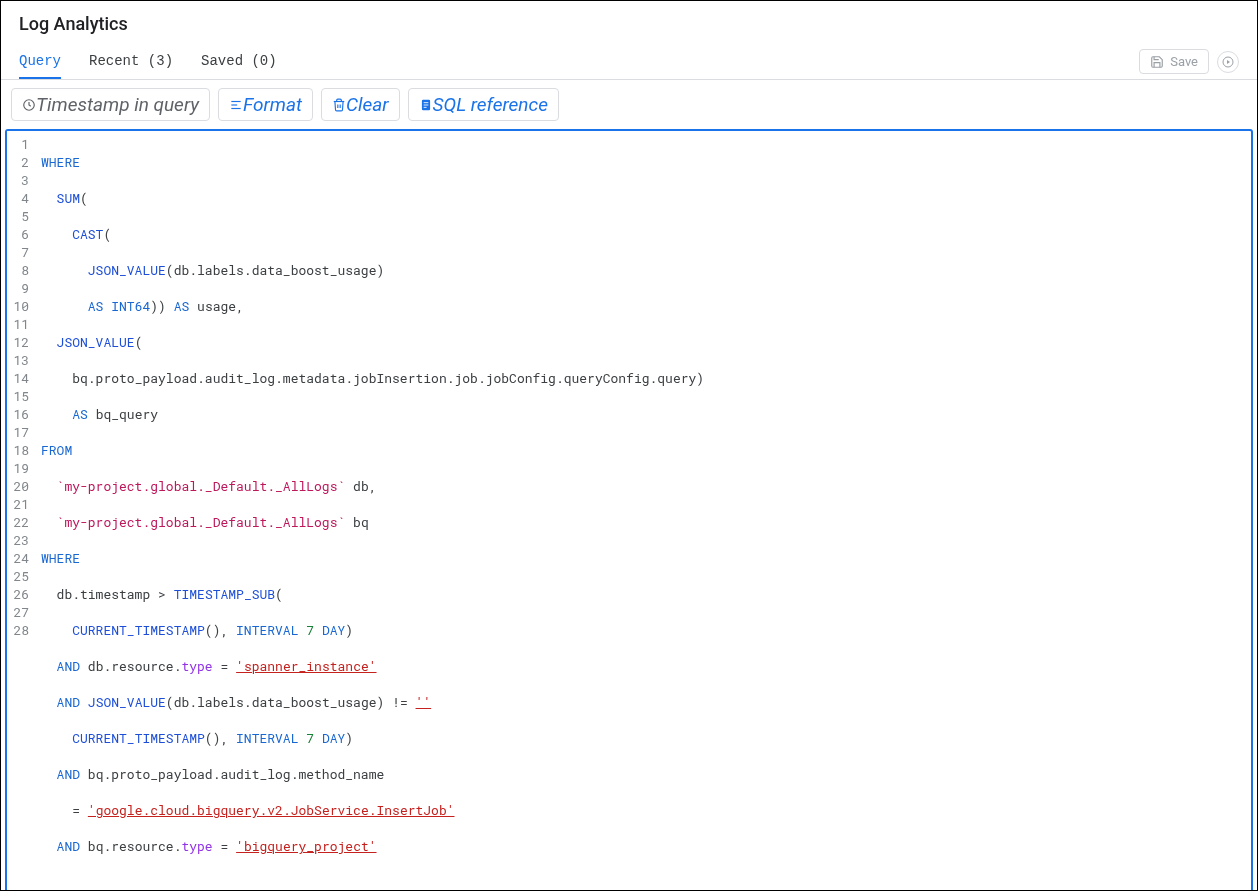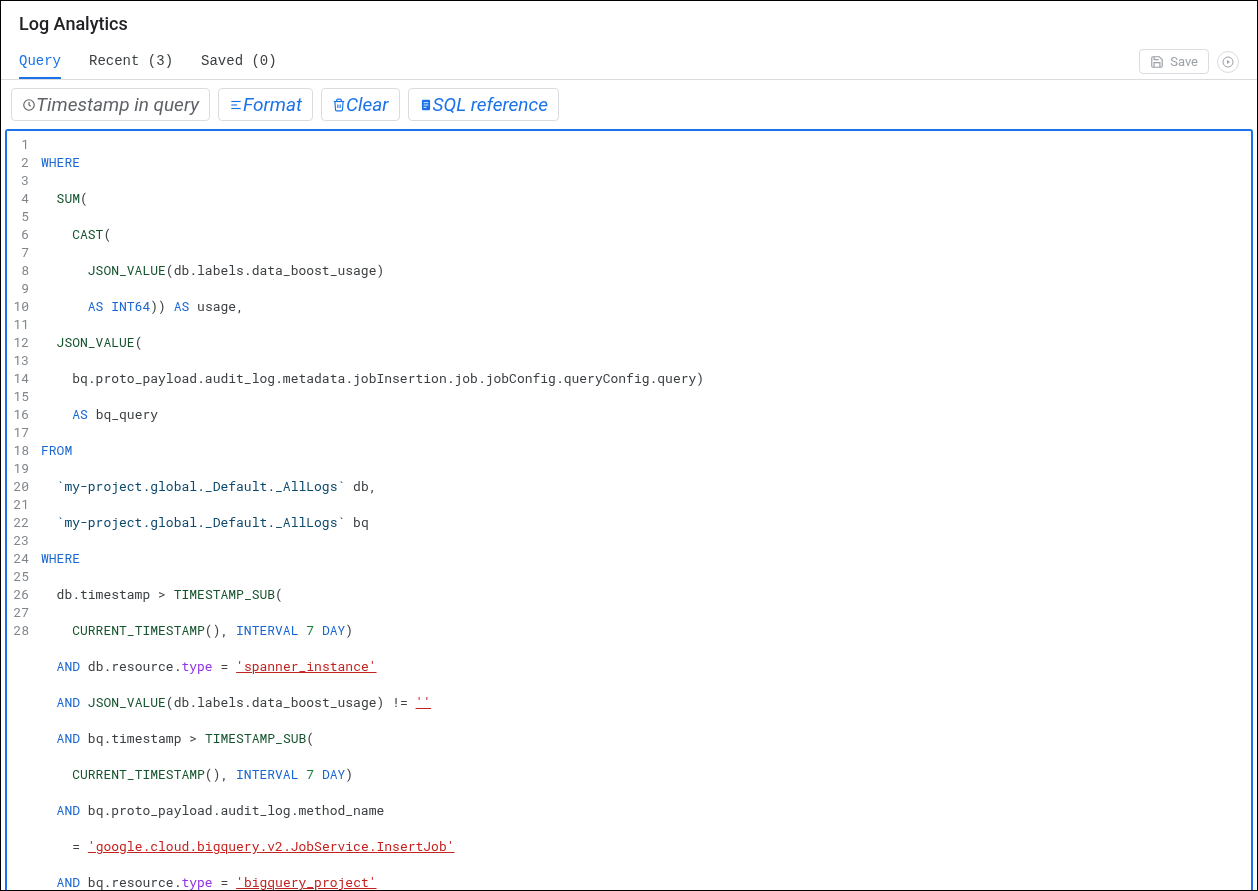--- a/index.html
+++ b/index.html
@@ -17,24 +17,24 @@
 .tool-btn .icon { display: inline-flex; }
 .tool-btn.blue { color: #1a73e8; }
 .tool-btn.gray { color: #5f6368; }
 .editor-wrap { border: 2px solid #1a73e8; border-radius: 3px; margin: 0 4px; position: relative; }
 .editor { display: flex; font-family: "Roboto Mono", Menlo, Consolas, monospace; font-size: 13px; line-height: 18px; }
 .gutter { background: #fff; color: #80868b; text-align: right; padding: 4px 6px 4px 2px; user-select: none; min-width: 28px; }
 .gutter div { height: 18px; }
 .code { padding: 4px 6px; flex: 1; white-space: pre; overflow: hidden; position: relative; }
 .code .line { height: 18px; }
 .kw { color: #1967d2; }
-.fn { color: #14532d; }
+.fn { color: #1d4ed8; }
 .id { color: #3c4043; }
 .str { color: #c5221f; text-decoration: underline; }
-.bt { color: #0c4a6e; }
+.bt { color: #be185d; }
 .ty { color: #9334e6; }
 .num { color: #188038; }
 .op { color: #3c4043; }
 svg { display: block; }
 </style>
 </head>
 <body>
 
 <div class="header">Log Analytics</div>
 
@@ -150,21 +150,20 @@
 <div class="line">    <span class="id">bq.proto_payload.audit_log.metadata.jobInsertion.job.jobConfig.queryConfig.query</span><span class="op">)</span></div>
 <div class="line">    <span class="kw">AS</span> <span class="id">bq_query</span></div>
 <div class="line"><span class="kw">FROM</span></div>
 <div class="line">  <span class="bt">`my-project.global._Default._AllLogs`</span> <span class="id">db</span><span class="op">,</span></div>
 <div class="line">  <span class="bt">`my-project.global._Default._AllLogs`</span> <span class="id">bq</span></div>
 <div class="line"><span class="kw">WHERE</span></div>
 <div class="line">  <span class="id">db.timestamp</span> <span class="op">&gt;</span> <span class="fn">TIMESTAMP_SUB</span><span class="op">(</span></div>
 <div class="line">    <span class="fn">CURRENT_TIMESTAMP</span><span class="op">(),</span> <span class="kw">INTERVAL</span> <span class="num">7</span> <span class="kw">DAY</span><span class="op">)</span></div>
 <div class="line">  <span class="kw">AND</span> <span class="id">db.resource.</span><span class="ty">type</span> <span class="op">=</span> <span class="str">'spanner_instance'</span></div>
 <div class="line">  <span class="kw">AND</span> <span class="fn">JSON_VALUE</span><span class="op">(</span><span class="id">db.labels.data_boost_usage</span><span class="op">)</span> <span class="op">!=</span> <span class="str">''</span></div>
-<div class="line">  <span class="kw">AND</span> <span class="id">bq.timestamp</span> <span class="op">&gt;</span> <span class="fn">TIMESTAMP_SUB</span><span class="op">(</span></div>
 <div class="line">    <span class="fn">CURRENT_TIMESTAMP</span><span class="op">(),</span> <span class="kw">INTERVAL</span> <span class="num">7</span> <span class="kw">DAY</span><span class="op">)</span></div>
 <div class="line">  <span class="kw">AND</span> <span class="id">bq.proto_payload.audit_log.method_name</span></div>
 <div class="line">    <span class="op">=</span> <span class="str">'google.cloud.bigquery.v2.JobService.InsertJob'</span></div>
 <div class="line">  <span class="kw">AND</span> <span class="id">bq.resource.</span><span class="ty">type</span> <span class="op">=</span> <span class="str">'bigquery_project'</span></div>
 
 
 
 
 
 

